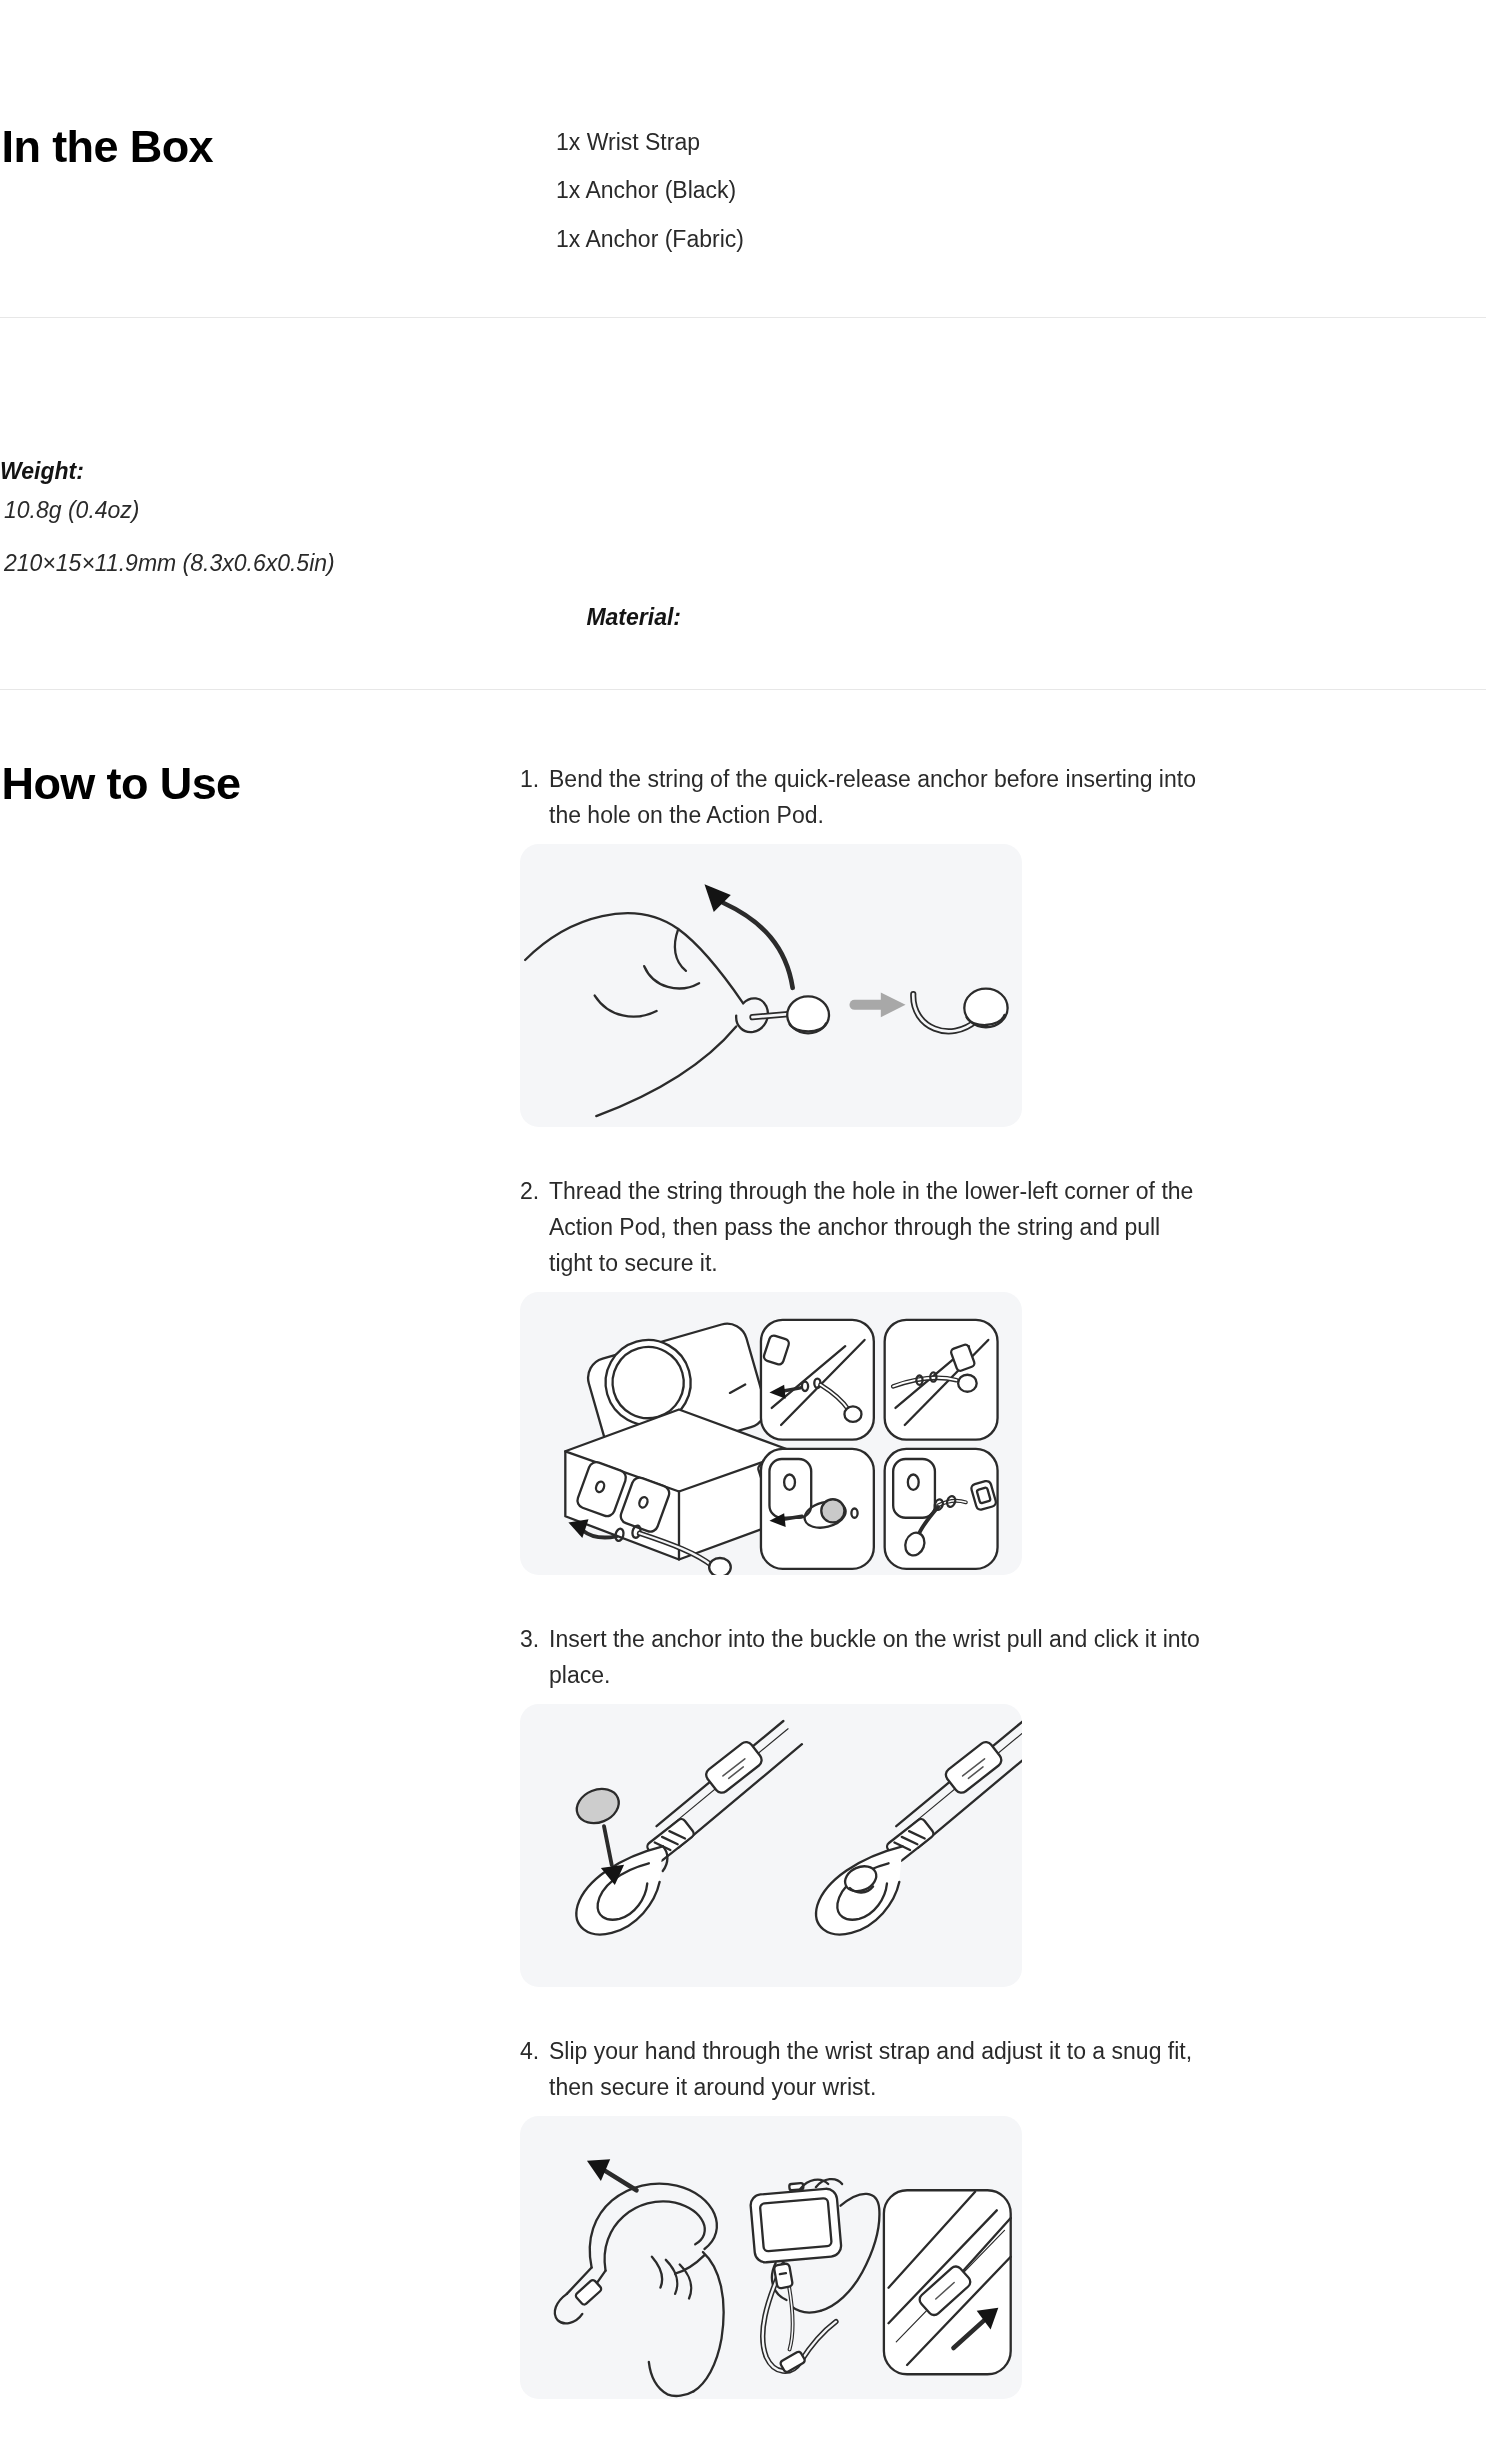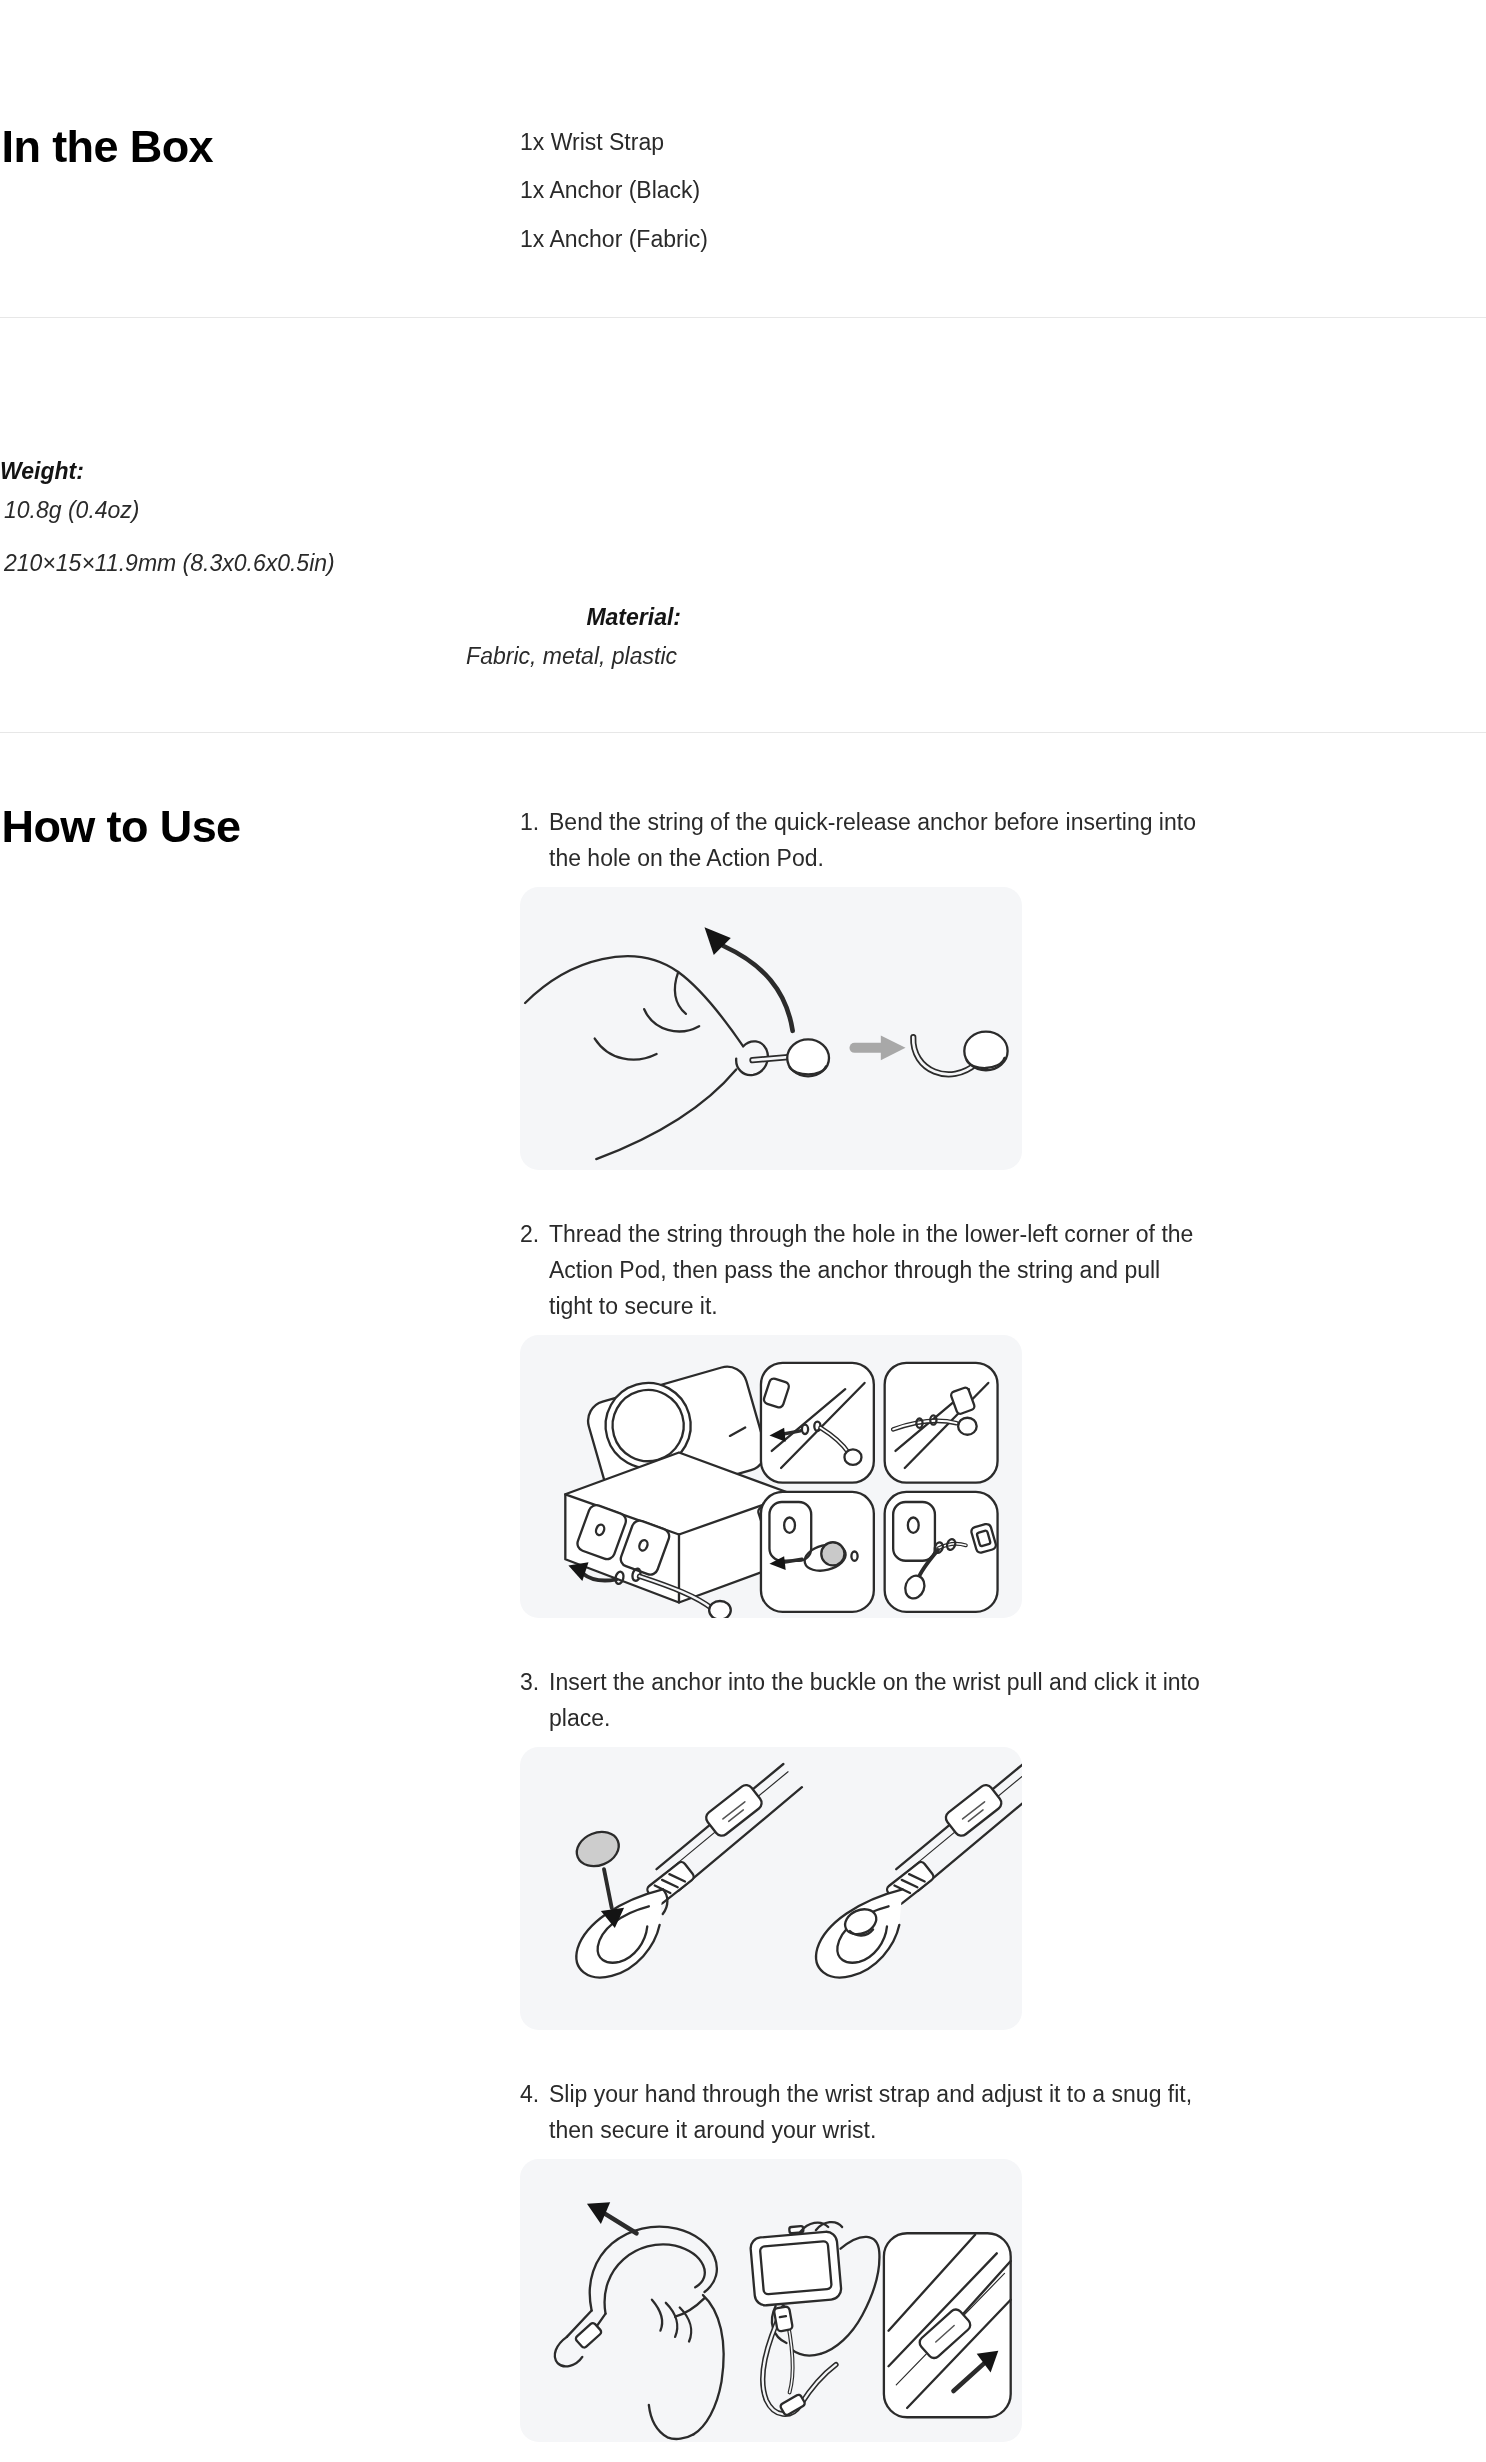--- a/index.html
+++ b/index.html
@@ -3,21 +3,21 @@
 <meta charset="utf-8">
 <style>
   html,body{margin:0;padding:0;background:#fff;}
   .page{width:1487px;height:2462px;background:#ffffff;overflow:hidden;
         font-family:"Liberation Sans","DejaVu Sans",sans-serif;color:#262626;}
   .section{display:flex;box-sizing:border-box;}
   .section.bordered{border-bottom:1.5px solid #e7e7e7;}
   .col-left{width:520px;flex:none;padding-left:1.5px;box-sizing:border-box;}
   .col-right{width:681px;flex:none;}
   .sec-title{margin:0;font-size:45px;line-height:1.02;font-weight:700;color:#000;letter-spacing:-0.6px;}
-  .section-box{padding:124px 0 60px;}
+  .section-box{padding:124px 0 60px;gap:36px;}
   .section-specs{padding:136px 0 54px;}
   .section-how{padding:71px 0 0;}
   .box-item{margin:0 0 12.4px;font-size:23px;line-height:36px;color:#2a2a2a;}
   .box-item:last-child{margin-bottom:0;}
   .spec-group{margin:0 0 18.6px;font-style:italic;}
   .spec-group:last-child{margin-bottom:0;text-align:right;}
   .spec-label{margin:0;font-size:23px;line-height:35px;font-weight:700;color:#141414;}
   .spec-value{margin:4px;font-size:23px;line-height:35px;color:#2a2a2a;}
   .step{margin:0 0 46px;}
   .step:last-child{margin-bottom:0;}
@@ -47,21 +47,20 @@
     <div class="col-right">
       <div class="spec-group">
         <p class="spec-label">Weight:</p>
         <p class="spec-value">10.8g (0.4oz)</p>
       </div>
       <div class="spec-group">
         <p class="spec-value">210×15×11.9mm (8.3x0.6x0.5in)</p>
       </div>
       <div class="spec-group">
         <p class="spec-label">Material:</p>
-        <p class="spec-value">Fabric, metal, plastic</p>
       </div>
     </div>
   </section>
 
   <section class="section section-how">
     <div class="col-left">
       <h2 class="sec-title">How to Use</h2>
     </div>
     <div class="col-right">
 

